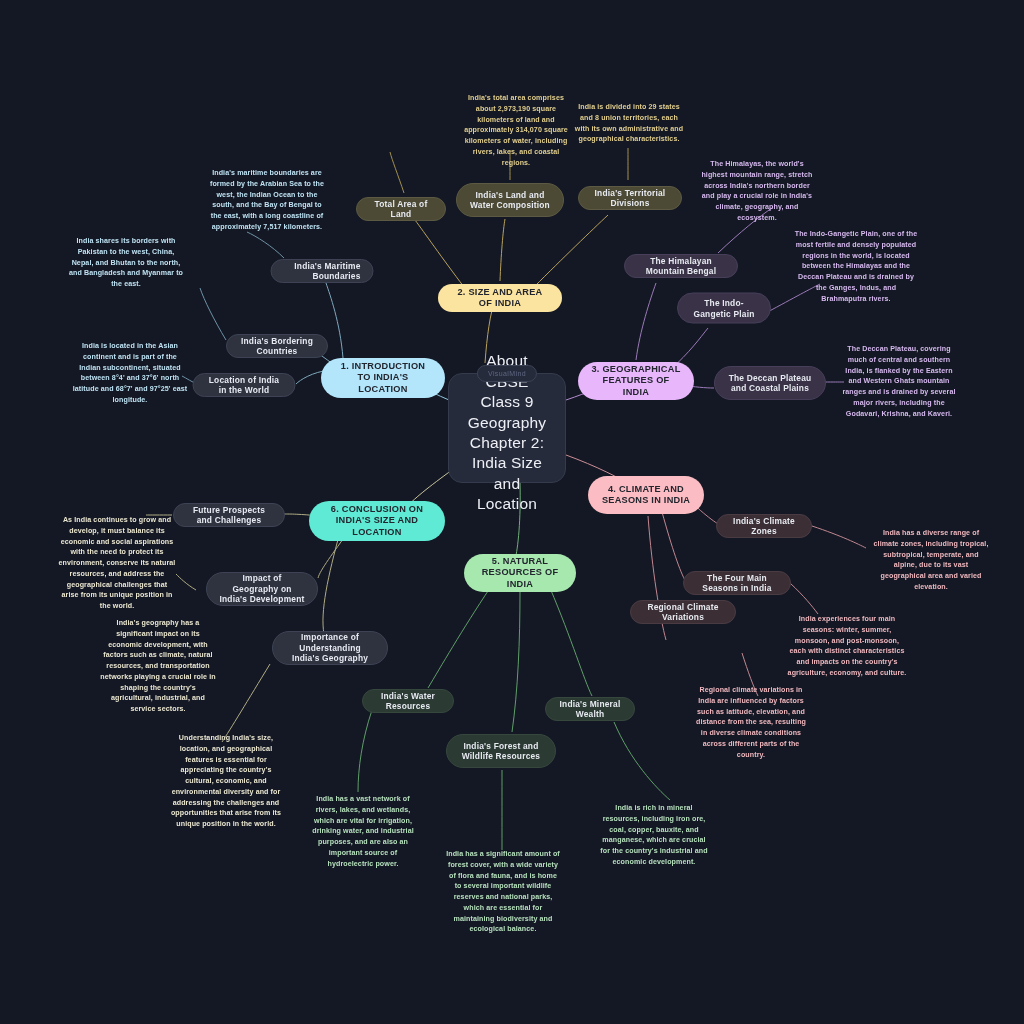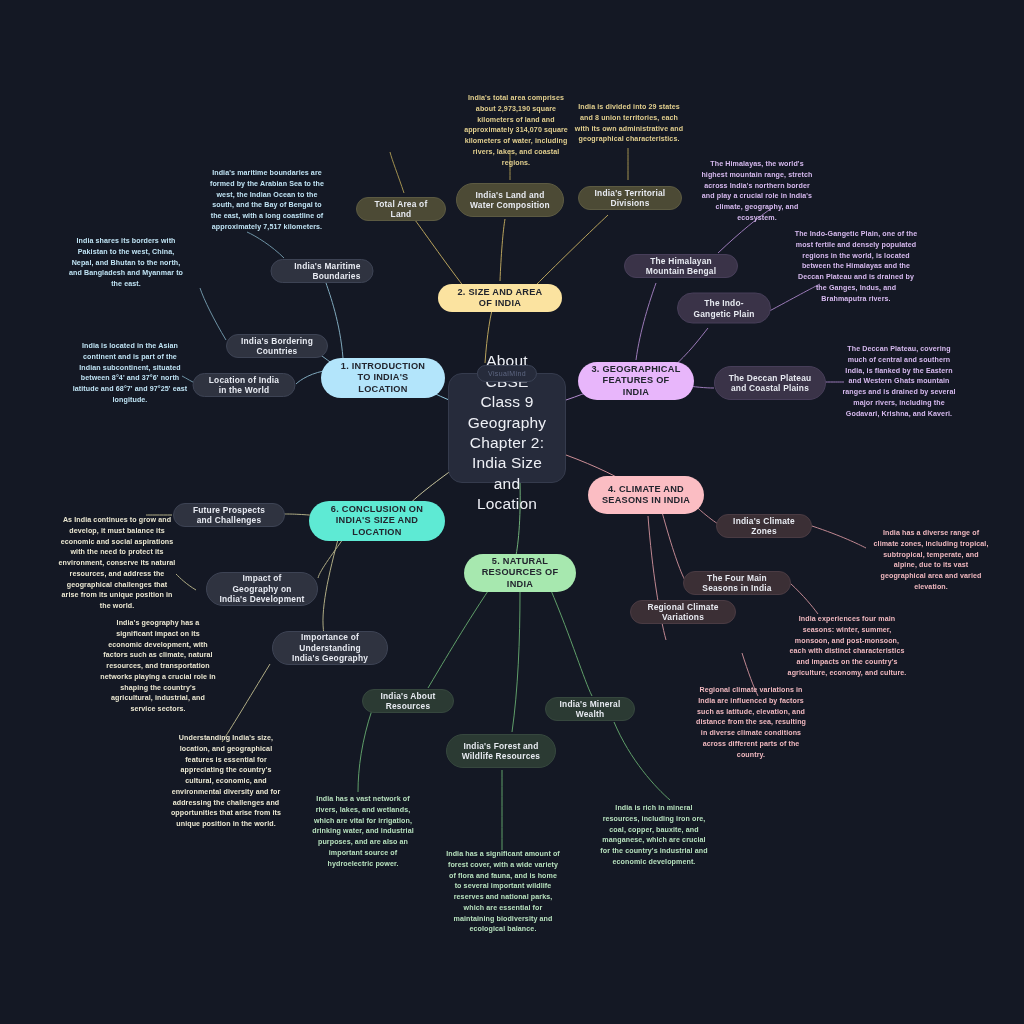--- a/index.html
+++ b/index.html
@@ -225,21 +225,21 @@
     <span>India's Climate Zones</span>
   </div>
   <div class="node sub rose" style="left:737px; top:583px; width:108px; height:24px;">
     <span>The Four Main Seasons in India</span>
   </div>
   <div class="node sub rose" style="left:683px; top:612px; width:106px; height:24px;">
     <span>Regional Climate Variations</span>
   </div>
 
   <div class="node sub mint" style="left:408px; top:701px; width:92px; height:24px;">
-    <span>India's About Resources</span>
+    <span>India's Water Resources</span>
   </div>
   <div class="node sub mint" style="left:501px; top:751px; width:110px; height:34px;">
     <span>India's Forest and Wildlife Resources</span>
   </div>
   <div class="node sub mint" style="left:590px; top:709px; width:90px; height:24px;">
     <span>India's Mineral Wealth</span>
   </div>
 
   <div class="node sub slate" style="left:330px; top:648px; width:116px; height:34px;">
     <span>Importance of Understanding India's Geography</span>

